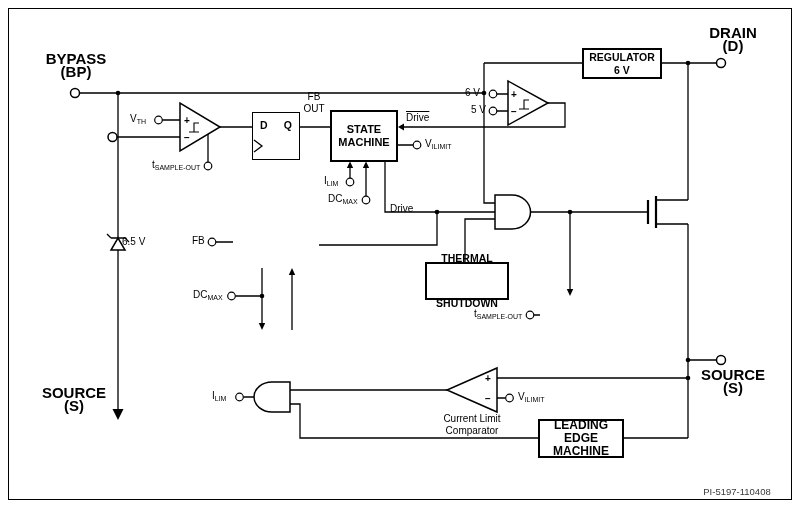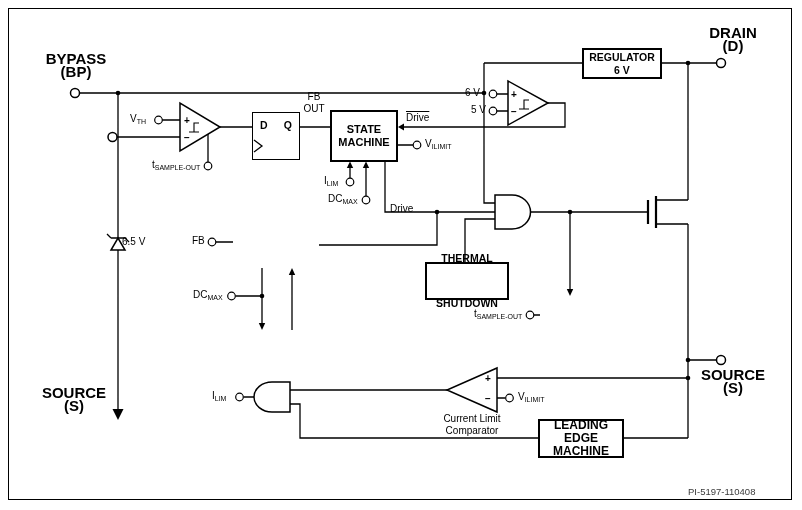--- a/index.html
+++ b/index.html
@@ -23,21 +23,21 @@
   .box.thin{border-width:1.5px;}
   .box .ln{display:block;}
   .ffd,.ffq{position:absolute;font-weight:bold;font-size:10.5px;}
   .ffd{left:7px;top:6px;} .ffq{right:7px;top:6px;}
   .clksym{position:absolute;left:0;top:26px;}
   .lbl{position:absolute;font-size:10px;line-height:12px;white-space:nowrap;}
   .lbl sub{font-size:7px;vertical-align:-2px;}
   .lbl.b{font-weight:bold;font-size:15px;line-height:13px;text-align:center;white-space:normal;}
   .lbl.two{text-align:center;white-space:normal;}
   .ov{text-decoration:overline;}
-  .code{position:absolute;font-size:9.5px;color:#3a3a3a;text-align:left;}
+  .code{position:absolute;font-size:9.5px;color:#3a3a3a;text-align:center;}
 </style>
 </head>
 <body>
 
 <div class="stage">
   <div class="frame"></div>
 
   <svg class="wiring" width="802" height="510" viewBox="0 0 802 510">
 
     <g>

